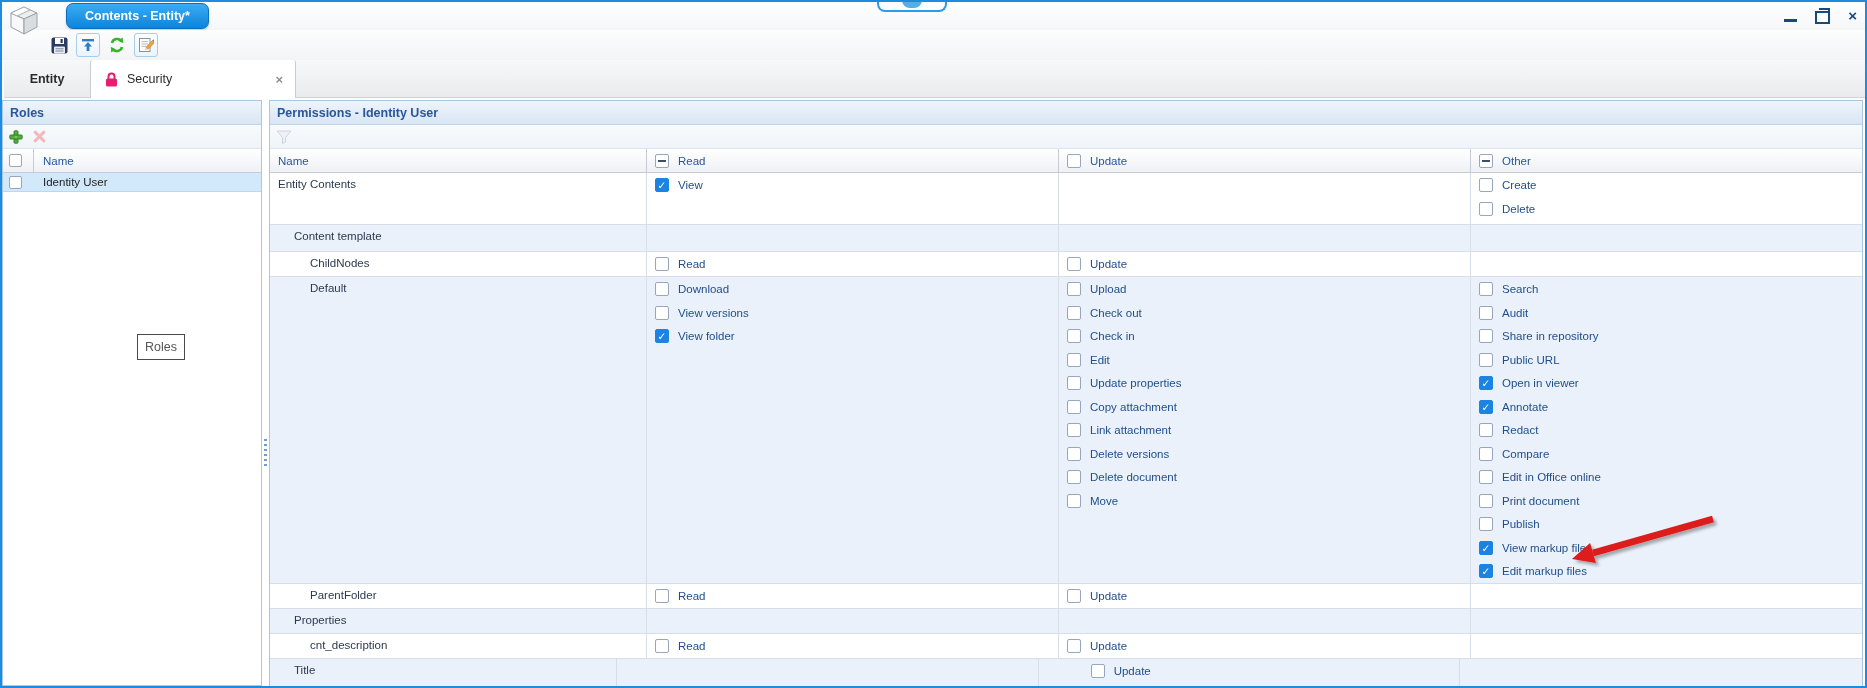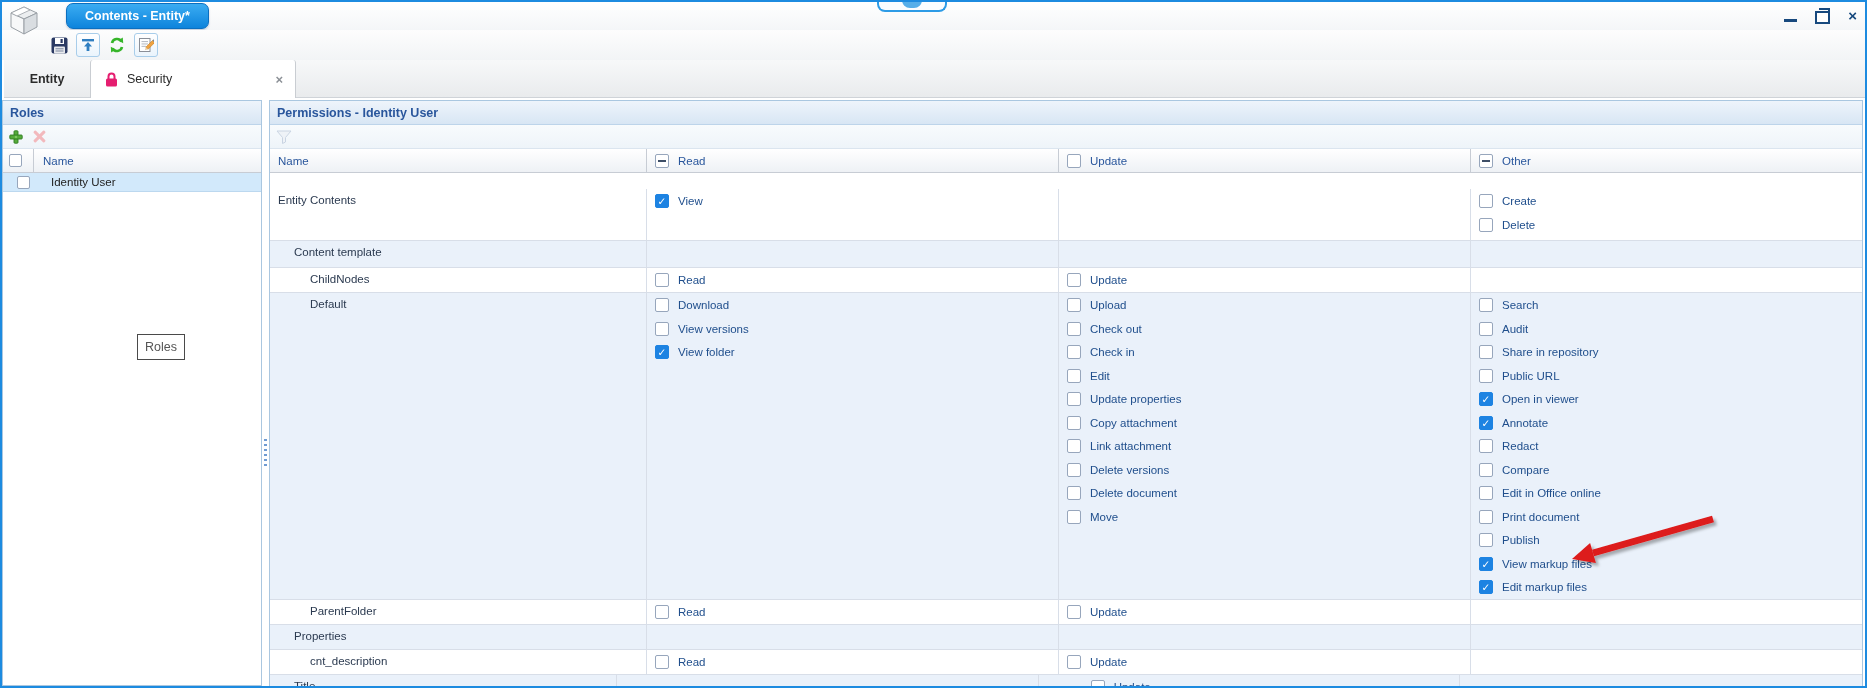--- a/index.html
+++ b/index.html
@@ -44,21 +44,21 @@
 
   
   .cb{width:14px;height:14px;box-sizing:border-box;border:1px solid #97a6bc;border-radius:2px;background:#fff;display:inline-flex;align-items:center;justify-content:center;flex:none;}
   .cb.sm{width:13px;height:13px;}
   .cb-checked{background:#1d83e2;border-color:#1d83e2;}
   .cb-checked:after{content:"✓";color:#fff;font-size:10.5px;font-weight:bold;line-height:12px;}
   .cb-ind:after{content:"";width:8px;height:2px;background:#3e4e66;}
 
   
   .lheader-cell{display:flex;align-items:center;padding-left:6px;gap:9px;width:100%;}
-  .lrow{height:18px;background:#d2e9fb;border-bottom:1px solid #bcd8ef;display:flex;align-items:center;padding-left:14px;gap:9px;color:#222;}
+  .lrow{height:18px;background:#d2e9fb;border-bottom:1px solid #bcd8ef;display:flex;align-items:center;padding-left:6px;gap:9px;color:#222;}
   .lsep{width:1px;background:#c7ccd4;height:100%;margin-left:2px;}
 
   
   .hcell{display:flex;align-items:center;padding-left:8px;gap:9px;box-sizing:border-box;border-right:1px solid #c7ccd4;}
   .hcell:last-child{border-right:none;}
   .prow{display:flex;border-bottom:1px solid #d8dee8;box-sizing:border-box;}
   .prow.shade{background:#eaf1fa;}
   .pcell{box-sizing:border-box;border-right:1px solid #d8dee8;padding-top:4px;}
   .pcell:last-child{border-right:none;}
   .namecell{color:#2b3a50;font-size:11.5px;padding-top:5px;}
@@ -222,21 +222,21 @@
       <div class="hcell w-update">
         <span class="cb"></span>
         <span>Update</span>
       </div>
       <div class="hcell w-other">
         <span class="cb cb-ind"></span>
         <span>Other</span>
       </div>
     </div>
     <div id="perm-body">
-        <div class="prow" style="height: 52px; margin-top: 16px;">
+        <div class="prow" style="height: 52px;">
           <div class="pcell namecell w-name" style="padding-left: 8px;">Entity Contents</div>
           <div class="pcell w-read">
             <div class="perm-item">
               <span class="cb cb-checked"></span>
               <span class="perm-label">View</span>
             </div>
           </div>
           <div class="pcell w-update"></div>
           <div class="pcell w-other">
             <div class="perm-item">

